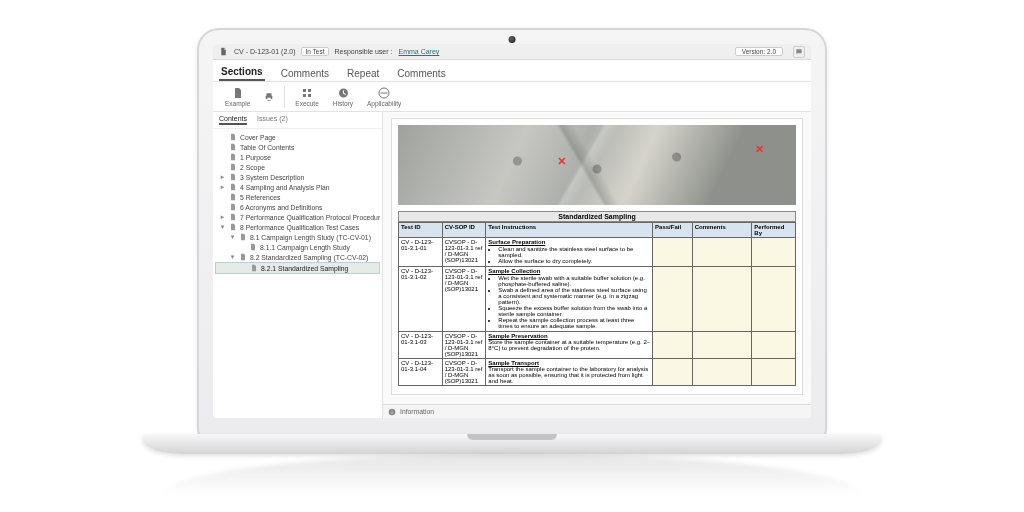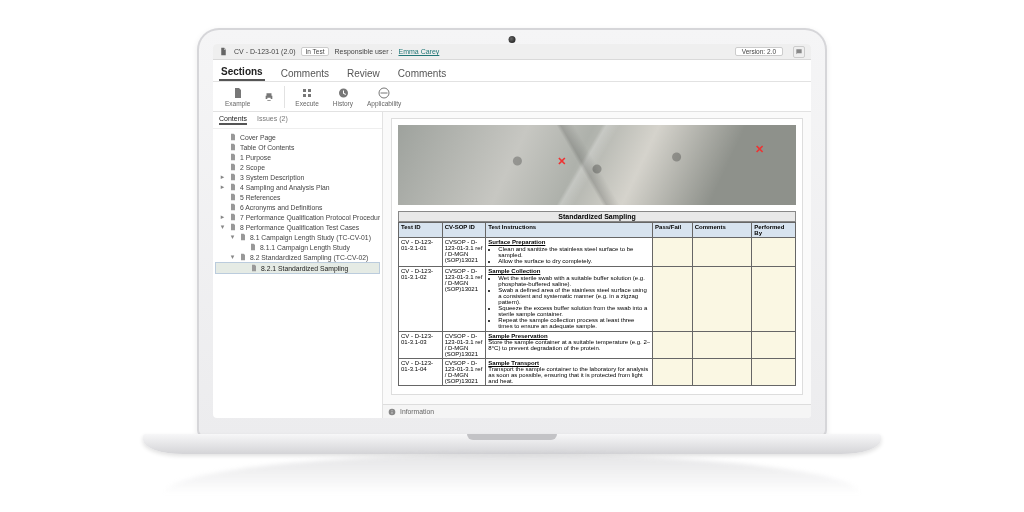--- a/index.html
+++ b/index.html
@@ -228,21 +228,21 @@
       <span class="chat-ico">
         <svg viewBox="0 0 24 24">
             <path d="M4 4h16v12H7l-3 3z"></path>
           </svg>
       </span>
     </div>
 
     <div class="tabstrip">
       <span class="tab active">Sections</span>
       <span class="tab">Comments</span>
-      <span class="tab">Review</span>
+      <span class="tab">Repeat</span>
       <span class="tab">Comments</span>
     </div>
 
     <div class="toolstrip">
       <div class="tool">
         <svg viewBox="0 0 24 24">
             <path d="M6 2h8l4 4v16H6zM9 12h6M9 15h6M9 9h4"></path>
           </svg>
         <span>Example</span>
       </div>

